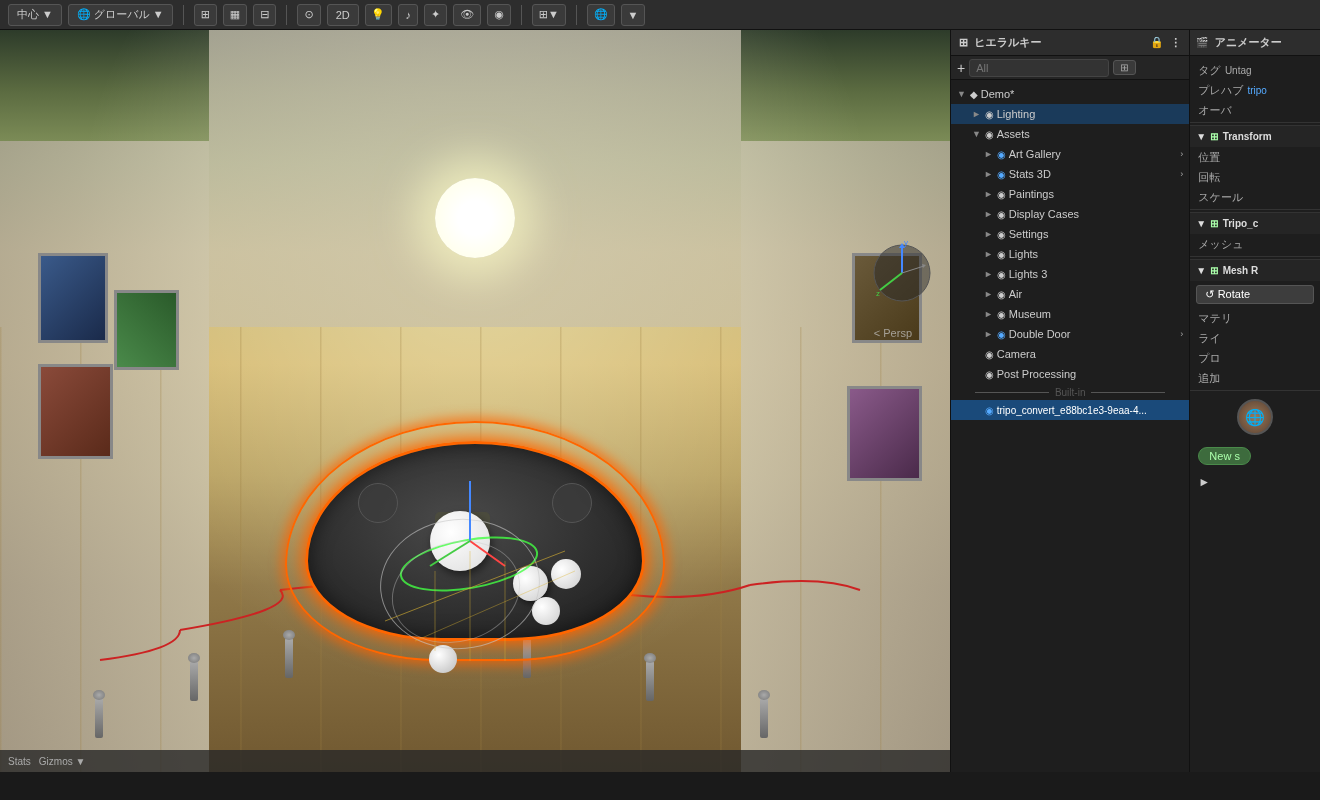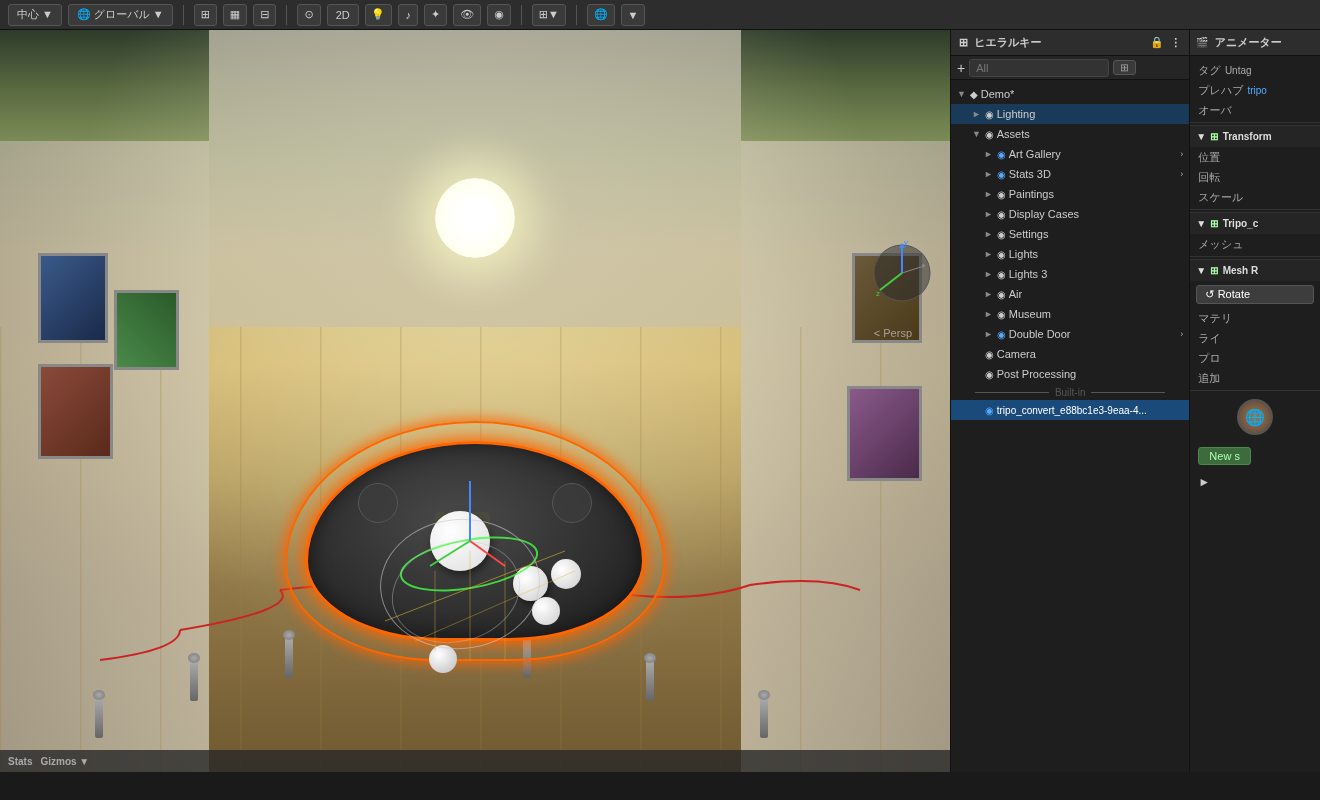--- a/index.html
+++ b/index.html
@@ -299,21 +299,20 @@
       position: absolute;
       bottom: 0; left: 0; right: 0;
       height: 22px;
       background: rgba(40,40,40,0.8);
       display: flex;
       align-items: center;
       padding: 0 8px;
       gap: 8px;
       font-size: 10px;
       color: #aaa;
-      font-weight: bold;
     }
 
     
     .right-panels {
       display: flex;
       width: 370px;
       min-width: 370px;
       flex-direction: row;
       border-left: 1px solid #111;
     }
@@ -449,21 +448,21 @@
       color: #aaa;
       font-size: 16px;
     }
 
     
     .new-btn {
       background: #3d6b3d;
       border: 1px solid #4a8a4a;
       color: #aaffaa;
       padding: 2px 10px;
-      border-radius: 3px;
+      border-radius: 9px;
       font-size: 11px;
       cursor: pointer;
       display: inline-block;
     }
 
     
     .rotate-tooltip {
       background: #3d3d3d;
       border: 1px solid #555;
       color: #fff;

